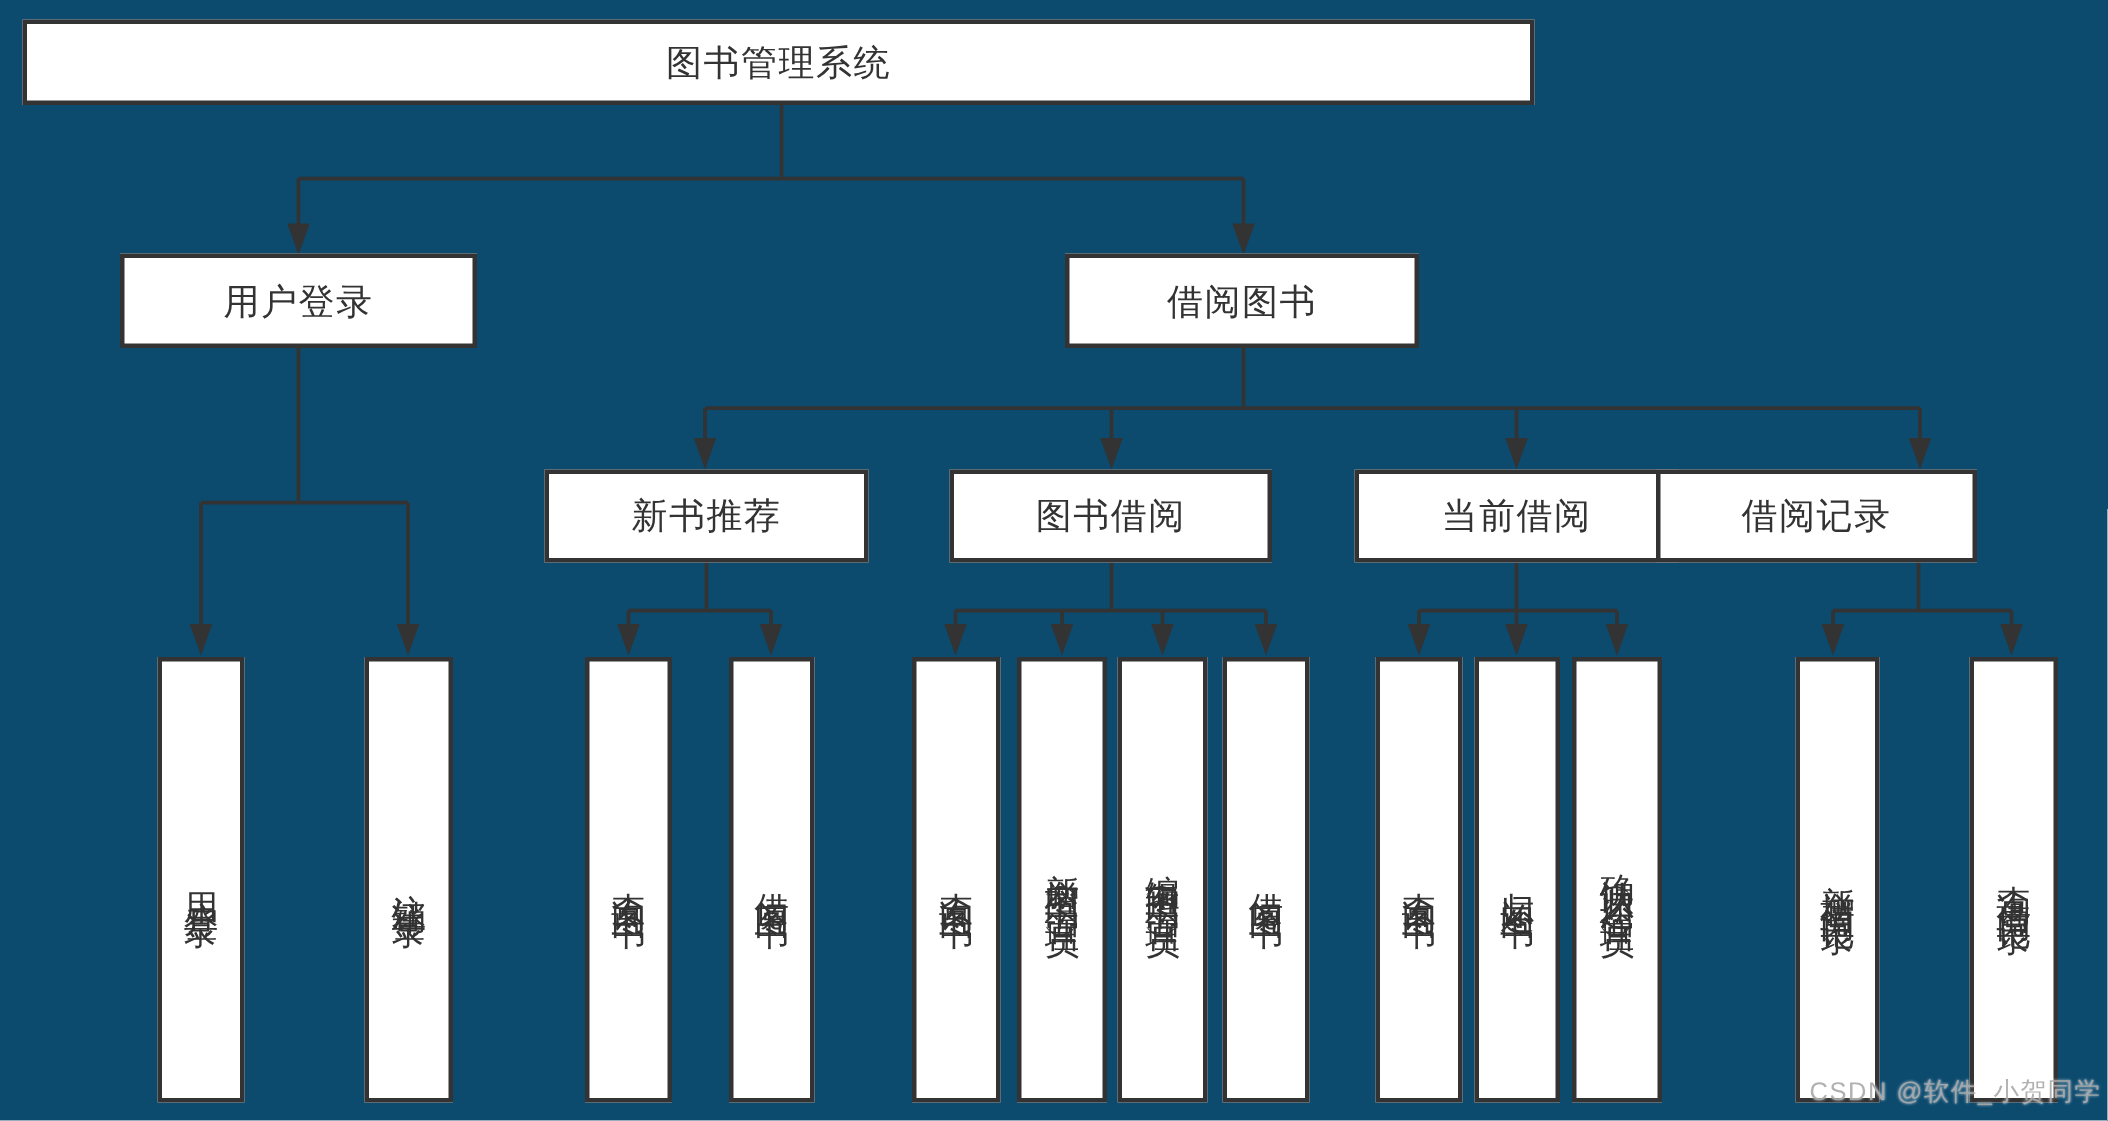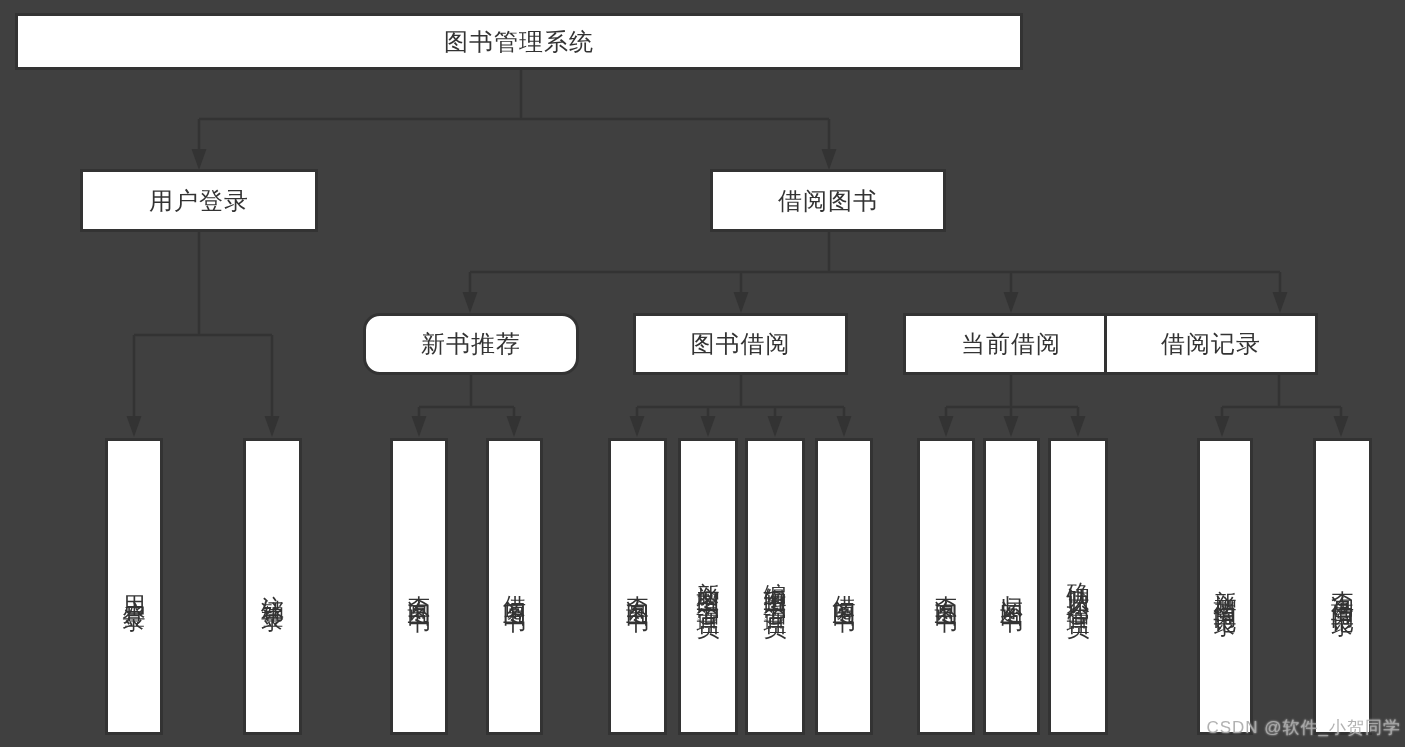--- a/index.html
+++ b/index.html
@@ -5,21 +5,21 @@
   html, body {
     margin: 0;
     padding: 0;
     background: #ffffff;
     font-family: "Liberation Sans", "DejaVu Sans", sans-serif;
   }
   .stage {
     position: relative;
     width: 1405px;
     height: 747px;
-    background: #404040;
+    background: #0c4a6e;
     overflow: hidden;
     text-decoration: underline;
   }
   .connectors {
     position: absolute;
     left: 0;
     top: 0;
     width: 1405px;
     height: 747px;
   }
@@ -116,21 +116,21 @@
     <span>图书管理系统</span>
   </div>
 
   <div class="node" style="left:80px; top:169px; width:238px; height:63px;">
     <span>用户登录</span>
   </div>
   <div class="node" style="left:710px; top:169px; width:236px; height:63px;">
     <span>借阅图书</span>
   </div>
 
-  <div class="node" style="left:363px; top:313px; width:216px; height:62px;border-radius:17px;">
+  <div class="node" style="left:363px; top:313px; width:216px; height:62px;">
     <span>新书推荐</span>
   </div>
   <div class="node" style="left:903px; top:313px; width:216px; height:62px;">
     <span>当前借阅</span>
   </div>
   <div class="node" style="left:633px; top:313px; width:215px; height:62px;">
     <span>图书借阅</span>
   </div>
   <div class="node" style="left:1104px; top:313px; width:214px; height:62px;">
     <span>借阅记录</span>

